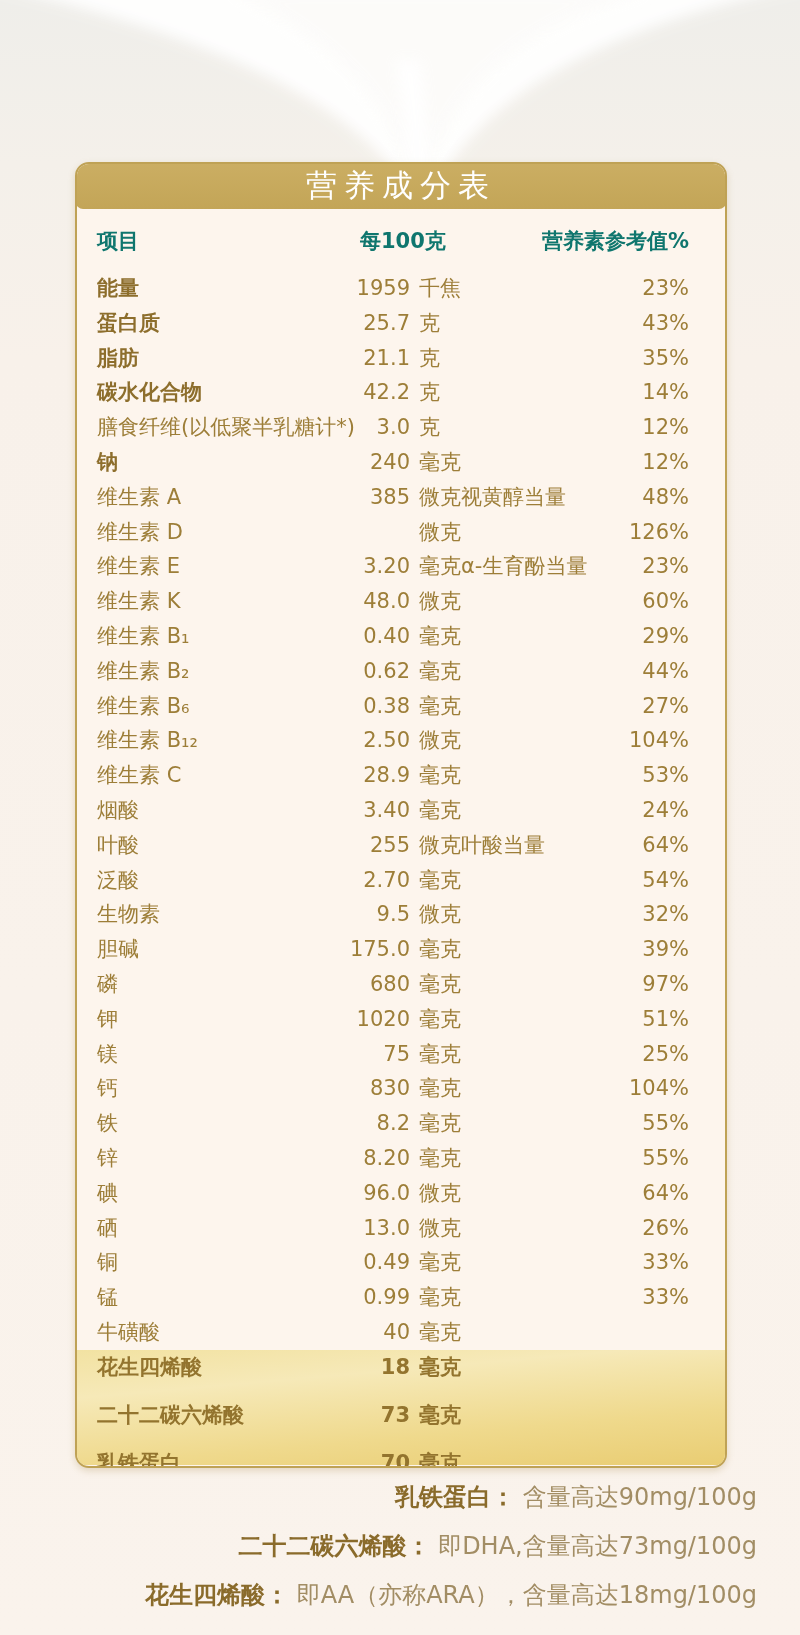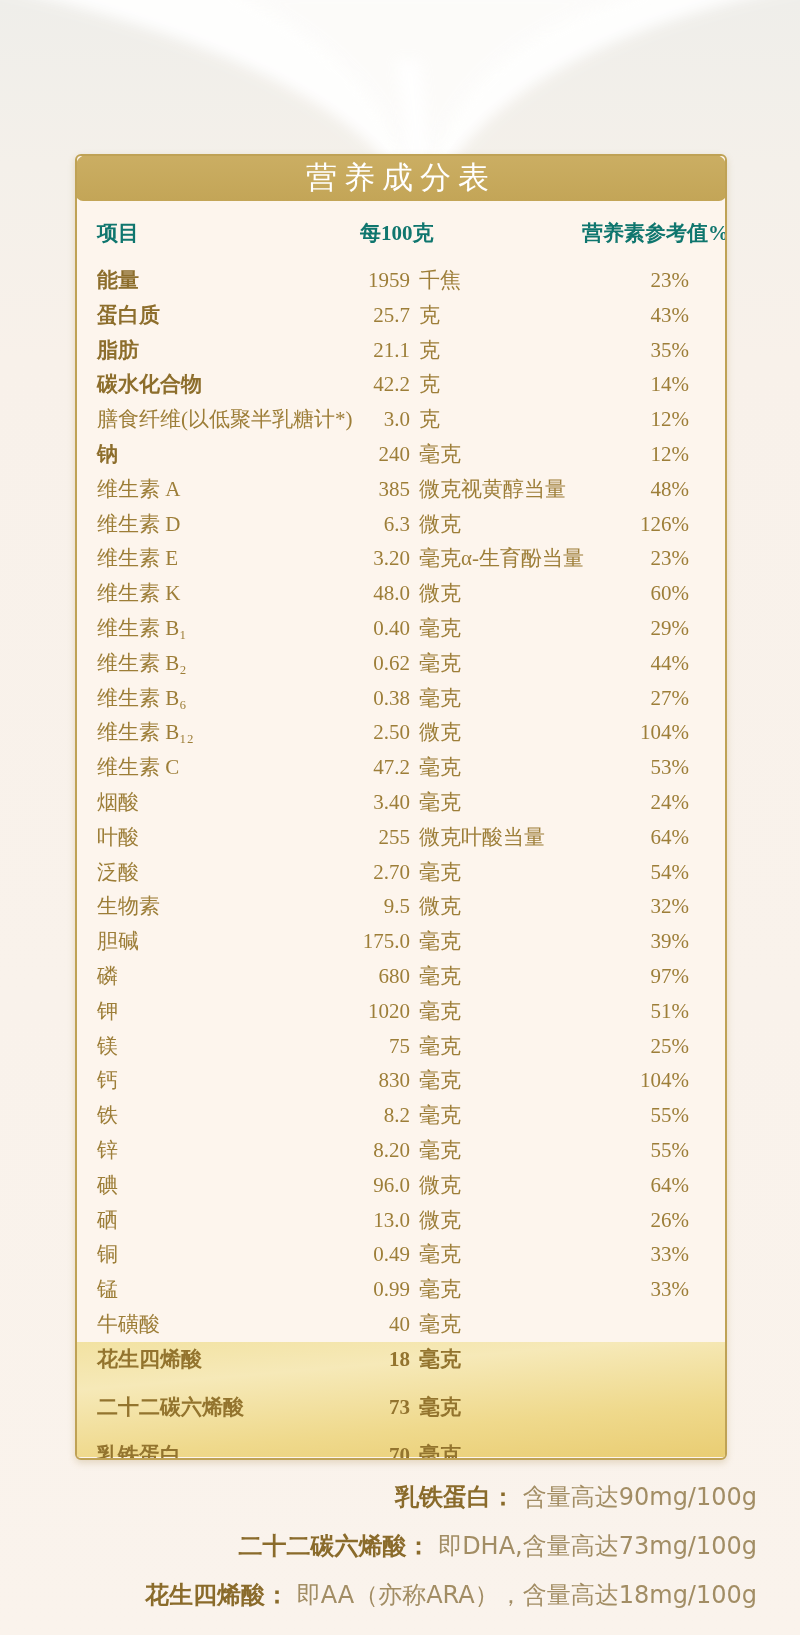--- a/index.html
+++ b/index.html
@@ -5,43 +5,42 @@
   html,body{margin:0;padding:0;}
   body{
     width:800px;height:1635px;position:relative;overflow:hidden;
     background:linear-gradient(180deg,#efeeea 0%,#f4f0ea 10%,#f8f1ea 22%,#faf3ec 100%);
     font-family:"DejaVu Sans","Liberation Sans",sans-serif;
   }
   
   .swirl-wrap{position:absolute;left:0;top:0;width:800px;height:175px;overflow:hidden;}
   
   .panel{
-    position:absolute;left:75px;top:154px;width:652px;height:1306px;
-    box-sizing:border-box;border:2px solid #bfa255;border-radius:6px;
+    position:absolute;left:75px;top:162px;width:652px;height:1306px;
+    box-sizing:border-box;border:2px solid #bfa255;border-radius:14px;
     background:#fdf5ed;overflow:hidden;
     box-shadow:0 3px 7px rgba(170,140,80,.28);
-    font-family:Liberation Serif, serif;
   }
   .title-bar{
     height:46px;background:linear-gradient(180deg,#cbae63,#c3a557);
     border-radius:11px 11px 7px 7px;
     display:flex;align-items:center;justify-content:center;
     color:#ffffff;font-size:31px;font-weight:400;letter-spacing:7px;
     margin:-1px -1px 0 -1px;
   }
   .hdr-row{position:relative;height:32px;margin-top:16px;font-weight:700;color:#0f766e;font-size:21px;line-height:32px;}
   .rows{position:relative;margin-top:14px;}
   .row{position:relative;height:34.8px;line-height:34.8px;font-size:21px;color:#9d7e38;}
   .row.bold .c-label{font-weight:700;color:#8d6e2c;}
   .c-label{position:absolute;left:20px;white-space:nowrap;}
   .c-num{position:absolute;left:0;width:333px;text-align:right;white-space:nowrap;}
   .c-unit{position:absolute;left:342px;white-space:nowrap;}
   .c-pct{position:absolute;left:0;width:612px;text-align:right;}
   .hdr-per100{position:absolute;left:283px;}
-  .hdr-nrv{position:absolute;left:0;width:612px;text-align:right;padding-left:40px;}
+  .hdr-nrv{position:absolute;left:0;width:612px;text-align:right;}
   
   .hl-block{
     height:115px;display:flex;flex-direction:column;justify-content:center;
     background:linear-gradient(175deg,#f2e2a2 0%,#f6e9b8 28%,#efd98c 68%,#e9cd73 100%);
     gap:30px;
   }
   .hl-block .row{color:#93742e;}
   .hl-block .c-label{font-weight:700;}
   .hl-block .c-num,.hl-block .c-unit{font-weight:600;}
   
@@ -122,21 +121,20 @@
 
   <div class="row">
     <span class="c-label">维生素 A</span>
     <span class="c-num">385</span>
     <span class="c-unit">微克视黄醇当量</span>
     <span class="c-pct">48%</span>
   </div>
 
   <div class="row">
     <span class="c-label">维生素 D</span>
-    <span class="c-num">6.3</span>
     <span class="c-unit">微克</span>
     <span class="c-pct">126%</span>
   </div>
 
   <div class="row">
     <span class="c-label">维生素 E</span>
     <span class="c-num">3.20</span>
     <span class="c-unit">毫克α-生育酚当量</span>
     <span class="c-pct">23%</span>
   </div>
@@ -171,21 +169,21 @@
 
   <div class="row">
     <span class="c-label">维生素 B₁₂</span>
     <span class="c-num">2.50</span>
     <span class="c-unit">微克</span>
     <span class="c-pct">104%</span>
   </div>
 
   <div class="row">
     <span class="c-label">维生素 C</span>
-    <span class="c-num">47.2</span>
+    <span class="c-num">28.9</span>
     <span class="c-unit">毫克</span>
     <span class="c-pct">53%</span>
   </div>
 
   <div class="row">
     <span class="c-label">烟酸</span>
     <span class="c-num">3.40</span>
     <span class="c-unit">毫克</span>
     <span class="c-pct">24%</span>
   </div>

